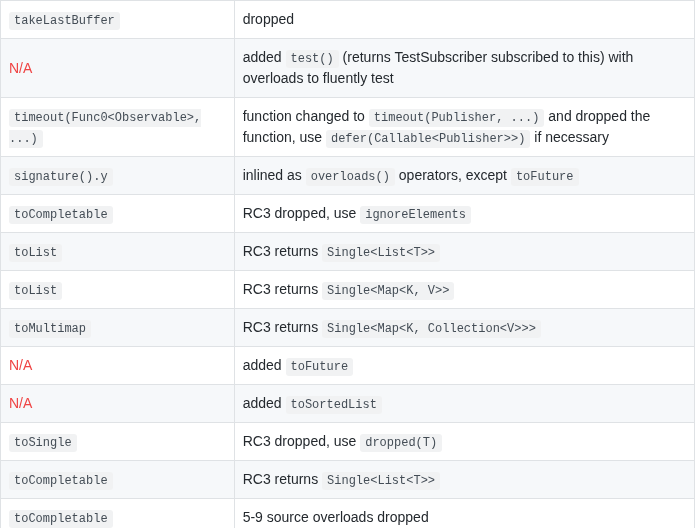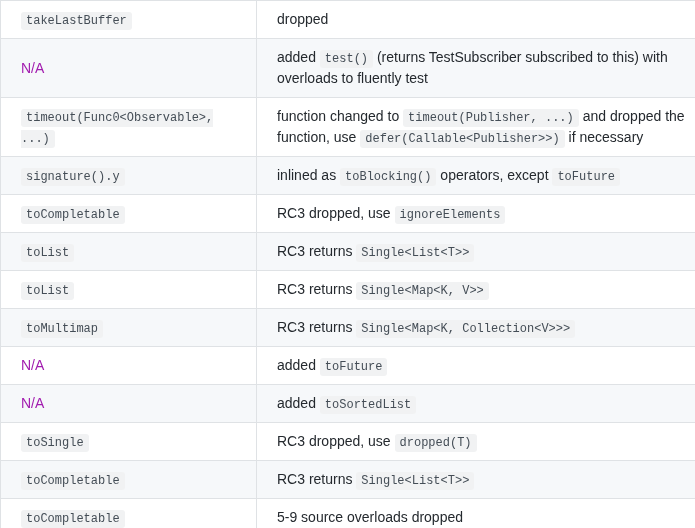--- a/index.html
+++ b/index.html
@@ -10,21 +10,21 @@
     color: #24292e;
     background: #ffffff;
   }
   table {
     width: 695px;
     border-collapse: collapse;
     table-layout: fixed;
   }
   td {
     border: 1px solid #dfe2e5;
-    padding: 8px 20px;
+    padding: 8px 8px;
     vertical-align: middle;
     line-height: 1.5;
   }
   td.left {
     width: 215px;
   }
   td.right {
     width: 440px;
   }
   tr.stripe td {
@@ -33,21 +33,21 @@
   code {
     font-family: SFMono-Regular, Consolas, "Liberation Mono", Menlo, monospace;
     font-size: 12px;
     background: #f1f2f3;
     color: #444d56;
     padding: 2px 5px;
     border-radius: 3px;
     white-space: normal;
   }
   .plain {
-    color: #a21caf;
+    color: #ef4444;
   }
 </style>
 </head>
 <body>
 
 <table>
   <tbody>
     <tr>
       <td class="left"><code>takeLastBuffer</code></td>
       <td class="right"><span>dropped</span></td>
@@ -67,21 +67,21 @@
         <code>timeout(Publisher, ...)</code>
         <span>and dropped the function, use</span>
         <code>defer(Callable&lt;Publisher&gt;&gt;)</code>
         <span>if necessary</span>
       </td>
     </tr>
     <tr class="stripe">
       <td class="left"><code>signature().y</code></td>
       <td class="right">
         <span>inlined as</span>
-        <code>toBlocking()</code>
+        <code>overloads()</code>
         <span>operators, except</span>
         <code>toFuture</code>
       </td>
     </tr>
     <tr>
       <td class="left"><code>toCompletable</code></td>
       <td class="right">
         <span>RC3 dropped, use</span>
         <code>ignoreElements</code>
       </td>

